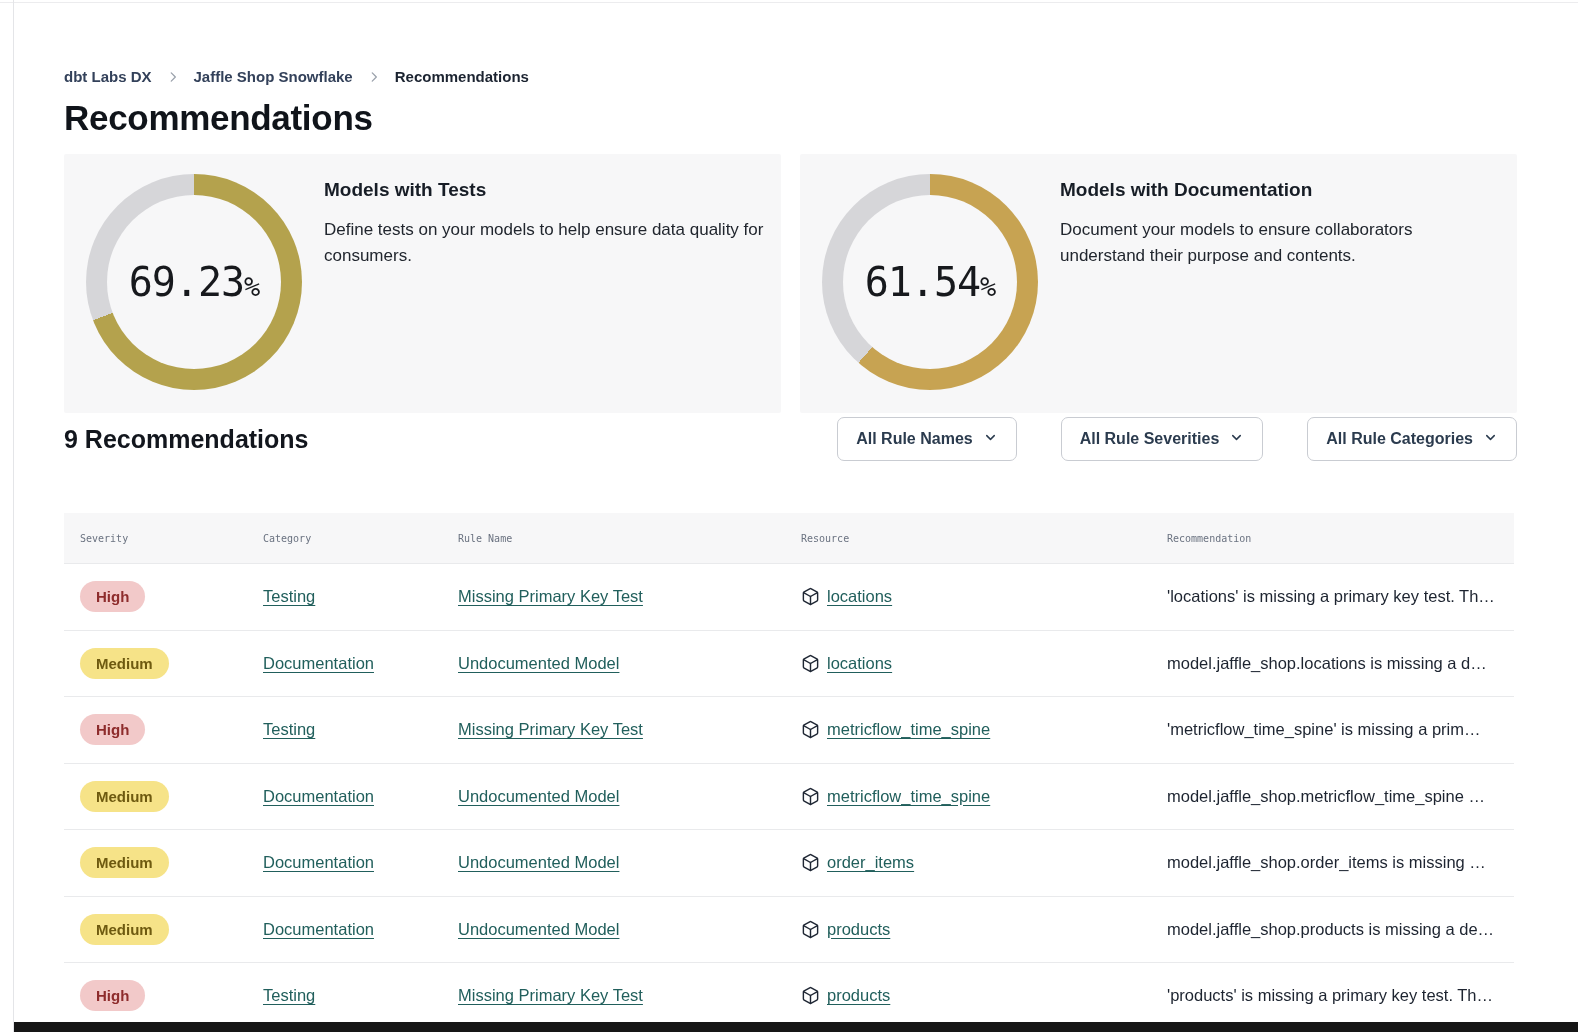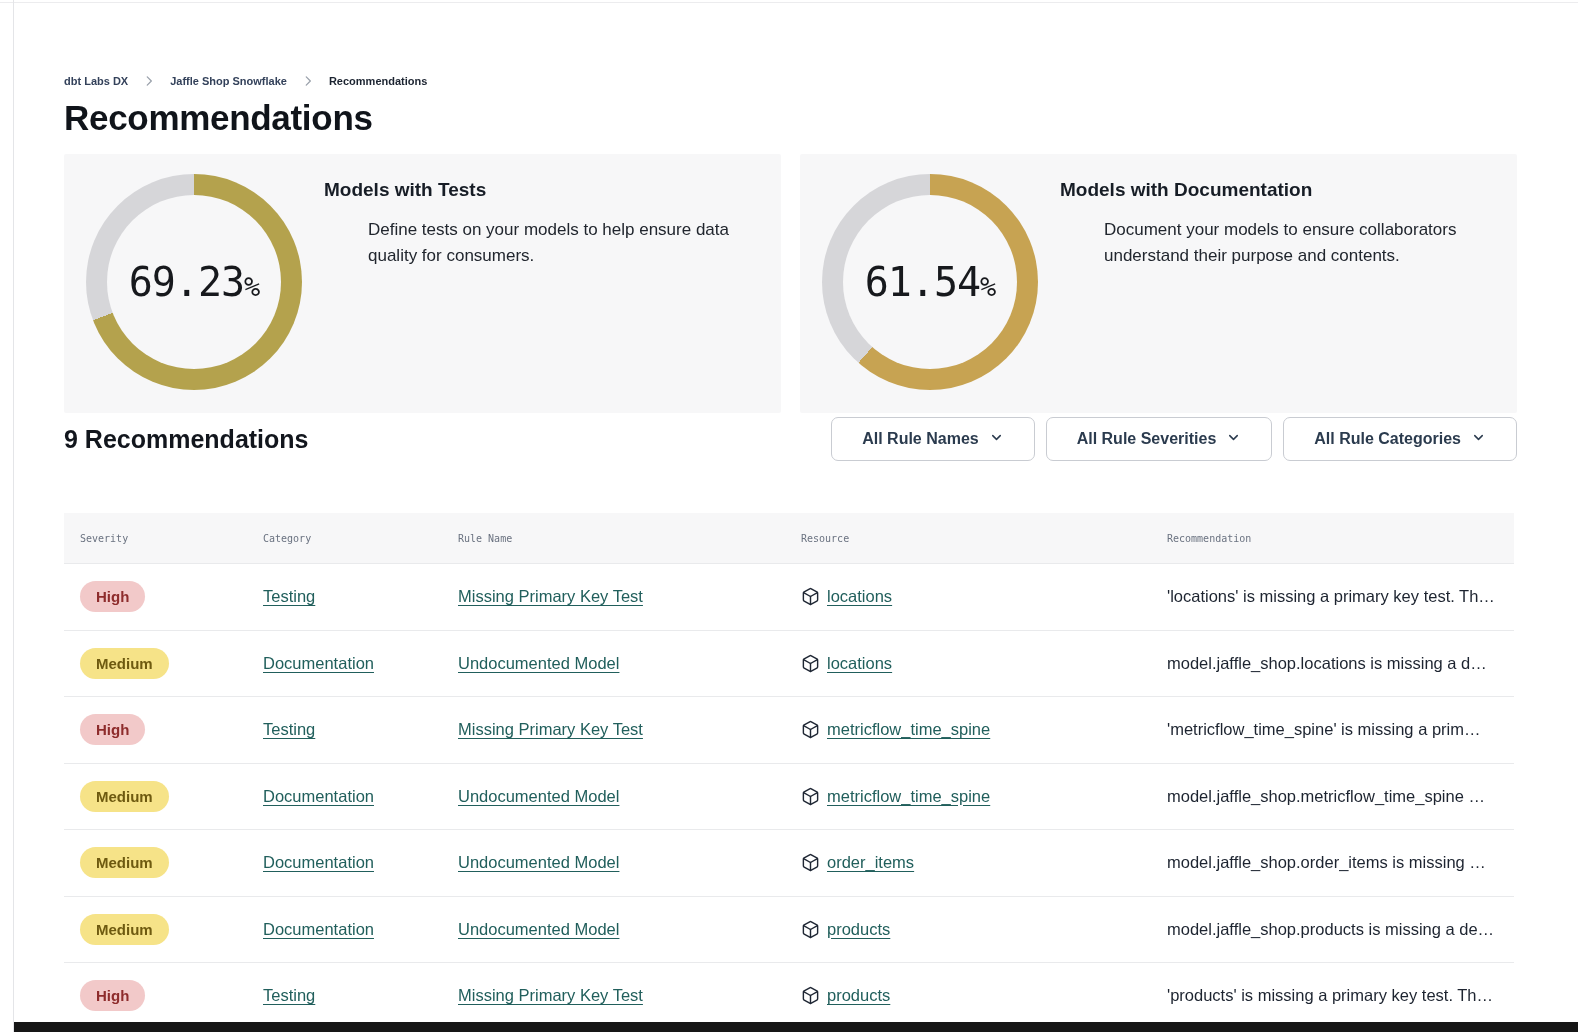--- a/index.html
+++ b/index.html
@@ -3,45 +3,45 @@
 <meta charset="utf-8">
 <style>
   * { margin:0; padding:0; box-sizing:border-box; }
   html,body { background:#ffffff; }
   body { font-family:"Liberation Sans", sans-serif; color:#1d2430; }
   .page { position:relative; width:1578px; height:1032px; background:#fff; overflow:hidden; }
   .top-line { position:absolute; top:2px; left:0; right:0; height:1px; background:#ececee; }
   .side-line { position:absolute; top:0; bottom:0; left:13px; width:1px; background:#e4e5e8; }
 
   
-  .breadcrumb { position:absolute; left:64px; top:74px; display:flex; align-items:center; gap:14px; font-size:11px; font-weight:700; color:#33415a; }
+  .breadcrumb { position:absolute; left:64px; top:68px; display:flex; align-items:center; gap:14px; font-size:15px; font-weight:700; color:#33415a; }
   .crumb { cursor:pointer; }
   .crumb-last { color:#1b2330; }
   .crumb-sep { display:flex; align-items:center; color:#9aa1ab; }
 
   
   .page-title { position:absolute; left:64px; top:98px; font-size:35px; font-weight:600; color:#10141a; letter-spacing:-0.3px; }
 
   
   .cards { position:absolute; left:64px; top:154px; width:1453px; display:flex; gap:19px; }
   .card { position:relative; width:717px; height:259px; background:#f7f7f8; border-radius:2px; }
   .donut { position:absolute; left:22px; top:20px; width:216px; height:216px; border-radius:50%; }
   .donut-hole { position:absolute; inset:21px; border-radius:50%; background:#f7f7f8; display:flex; align-items:center; justify-content:center; }
   .donut-value { font-family:"DejaVu Sans Mono", monospace; font-size:40px; color:#17191d; letter-spacing:-1px; }
   .donut-value .pct { font-size:27px; }
   .card-body { position:absolute; left:260px; top:25px; }
   .card-title { font-size:19px; font-weight:700; color:#171d26; }
-  .card-desc { margin-top:16px; font-size:17px; line-height:26px; color:#21262e; max-width:458px;margin-left:44px; }
+  .card-desc { margin-top:16px; font-size:17px; line-height:26px; color:#21262e; max-width:458px; }
   .card:nth-child(2) .card-desc { max-width:378px; }
 
   
   .list-bar { position:absolute; left:64px; top:415px; width:1453px; display:flex; align-items:center; justify-content:space-between; height:48px; }
   .list-heading { font-size:25px; font-weight:700; color:#12161d; }
   .filters { display:flex; gap:11px; }
-  .filter-btn { display:flex; align-items:center; gap:10px; height:44px; padding:0 30px; background:#fff; border:1px solid #c9ccd2; border-radius:7px; font-family:"Liberation Sans", sans-serif; font-size:16px; font-weight:700; color:#2b3b4e; cursor:pointer; }
+  .filter-btn { display:flex; align-items:center; gap:10px; height:44px; padding:0 18px; background:#fff; border:1px solid #c9ccd2; border-radius:7px; font-family:"Liberation Sans", sans-serif; font-size:16px; font-weight:700; color:#2b3b4e; cursor:pointer;margin-left:33px; }
   .filter-btn svg { margin-top:1px; }
 
   
   .table { position:absolute; left:64px; top:513px; width:1450px; }
   .thead { display:grid; grid-template-columns:199px 195px 343px 366px 1fr; align-items:center; height:50px; background:#f7f7f8; font-family:"DejaVu Sans Mono", monospace; font-size:10px; color:#6a7280; letter-spacing:0; }
   .trow { display:grid; grid-template-columns:199px 195px 343px 366px 1fr; align-items:center; height:66.5px; border-top:1px solid #e9eaec; background:#fff; }
   .trow:first-of-type { border-top:none; }
   .cell { display:flex; align-items:center; min-width:0; }
   .cell-first { padding-left:16px; }
   .badge { display:inline-block; padding:7px 16px; border-radius:17px; font-size:15px; font-weight:700; }

